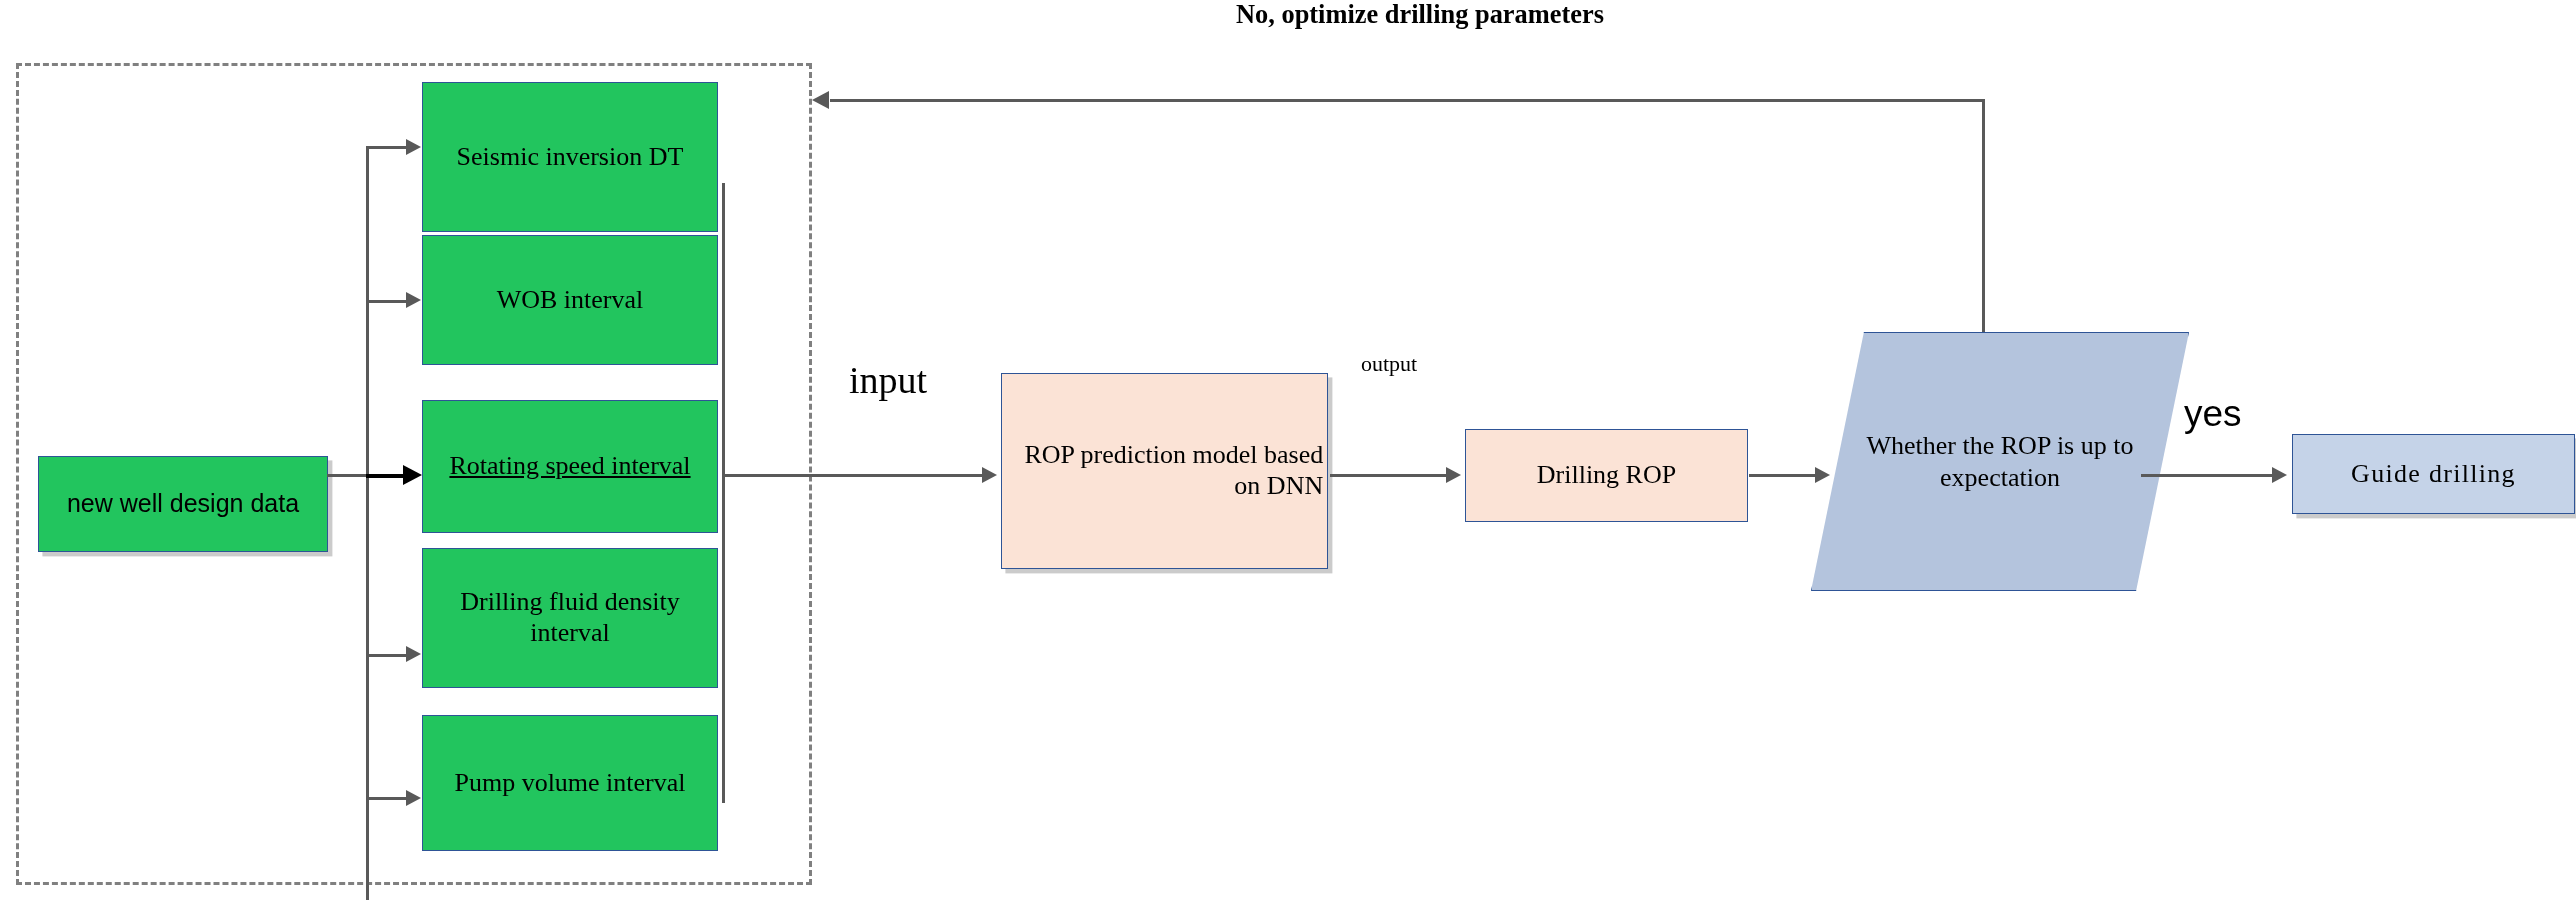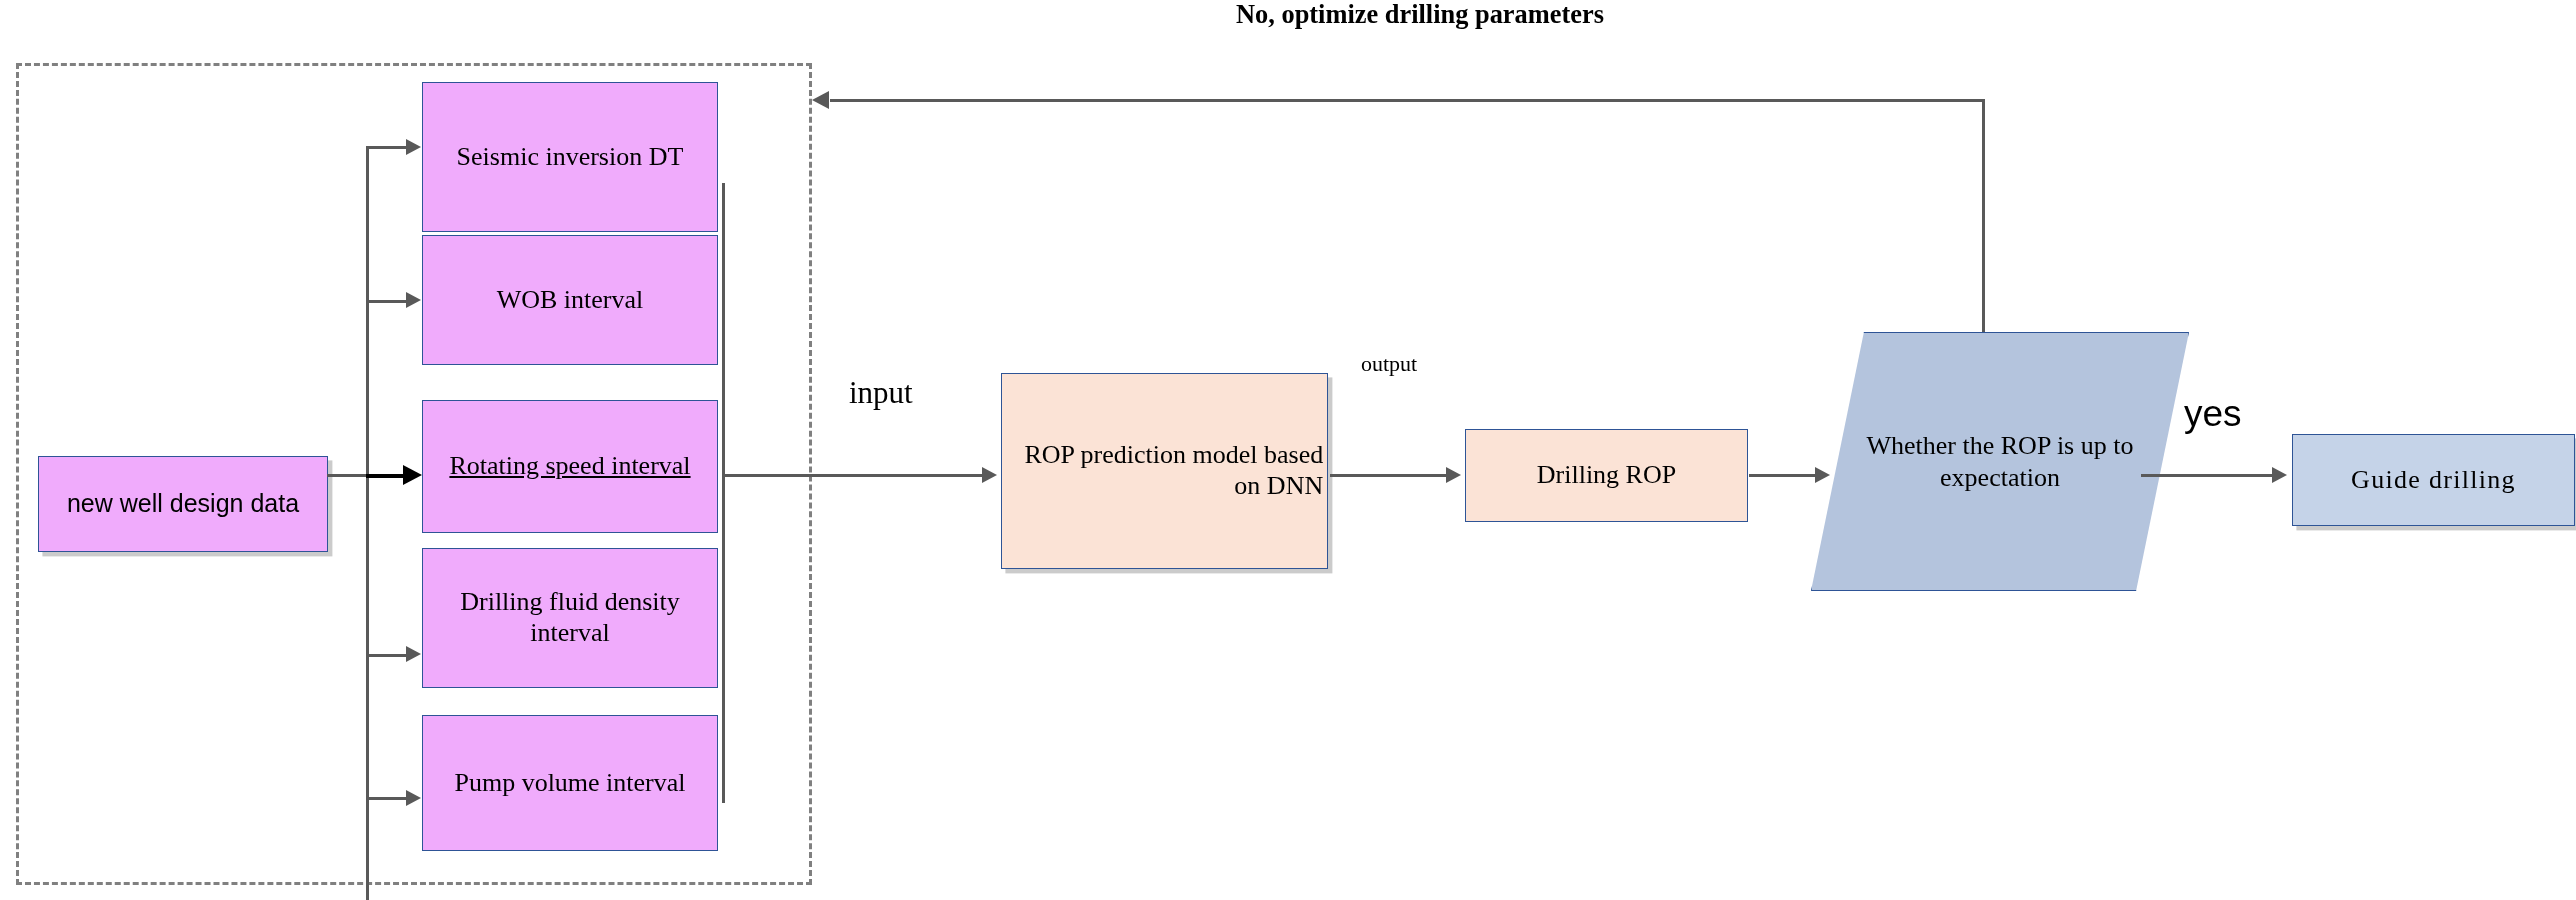--- a/index.html
+++ b/index.html
@@ -25,33 +25,33 @@
   .node{
     box-sizing:border-box;
     display:flex;align-items:center;justify-content:center;
     text-align:center;
     color:#000000;
     line-height:1.18;
     border:1.9px solid #2e5496;
   }
   .node .lbl{display:block;width:100%;padding:0 3.8px;}
 
-  .orange{ background:#f0abfc; font-size:26px; }
+  .orange{ background:#22c55e; font-size:26px; }
   .peach { background:#fbe3d6; font-size:26px; }
   .blue  { background:#c5d3e8; font-size:26px; }
 
   .shadowed{ box-shadow:4.4px 4.4px 0 rgba(140,140,140,.45); }
 
   
   .sans{ font-family:"Liberation Sans", sans-serif; }
 
   
   .freetext{ color:#000000; white-space:nowrap; }
   #title-feedback{ font-size:26.4px; font-weight:bold; left:1236px; top:-1.3px; }
-  #label-input   { font-size:31px; left:849px; top:375px; }
+  #label-input   { font-size:38px; left:849px; top:358px; }
   #label-output  { font-size:22px; left:1361px; top:351px; }
   #label-yes     { font-size:37px; left:2184px; top:393px;
                    font-family:"Liberation Sans", sans-serif; }
 
   
   .hline{ background:#595959; height:3.1px; }
   .vline{ background:#595959; width:3.1px; }
   .hline-dark{ background:#000000; height:4.4px; }
 
   .arrow-r{
@@ -173,18 +173,18 @@
 
   <div class="abs" id="decision-shape">
     <div class="para"></div>
     <div class="para-text">Whether the ROP is up to expectation</div>
   </div>
 
   <div class="abs hline" style="left:2141px; top:474px; width:136px;"></div>
   <div class="abs arrow-r" style="left:2272px; top:467px;"></div>
   <div class="abs freetext" id="label-yes">yes</div>
 
-  <div class="abs node blue shadowed" style="left:2292px; top:434px; width:283px; height:92px; letter-spacing:1.3px;justify-content:center;">
+  <div class="abs node blue shadowed" style="left:2292px; top:434px; width:283px; height:80px; letter-spacing:1.3px;justify-content:center;">
     <span class="lbl">Guide drilling</span>
   </div>
 
 </div>
 
 
 </body></html>

